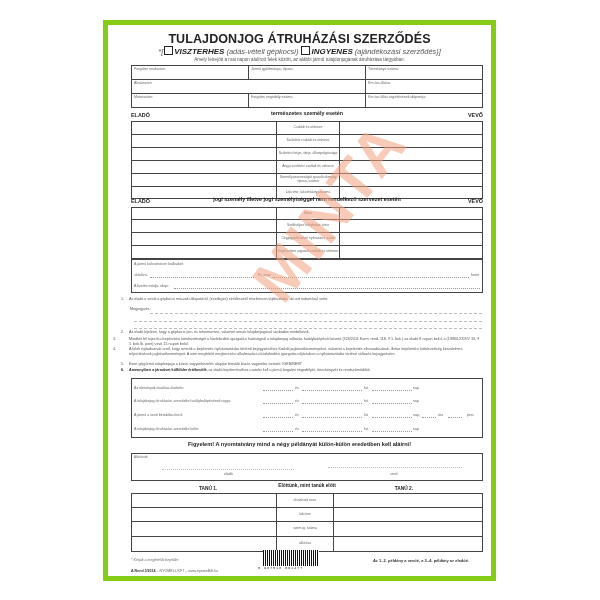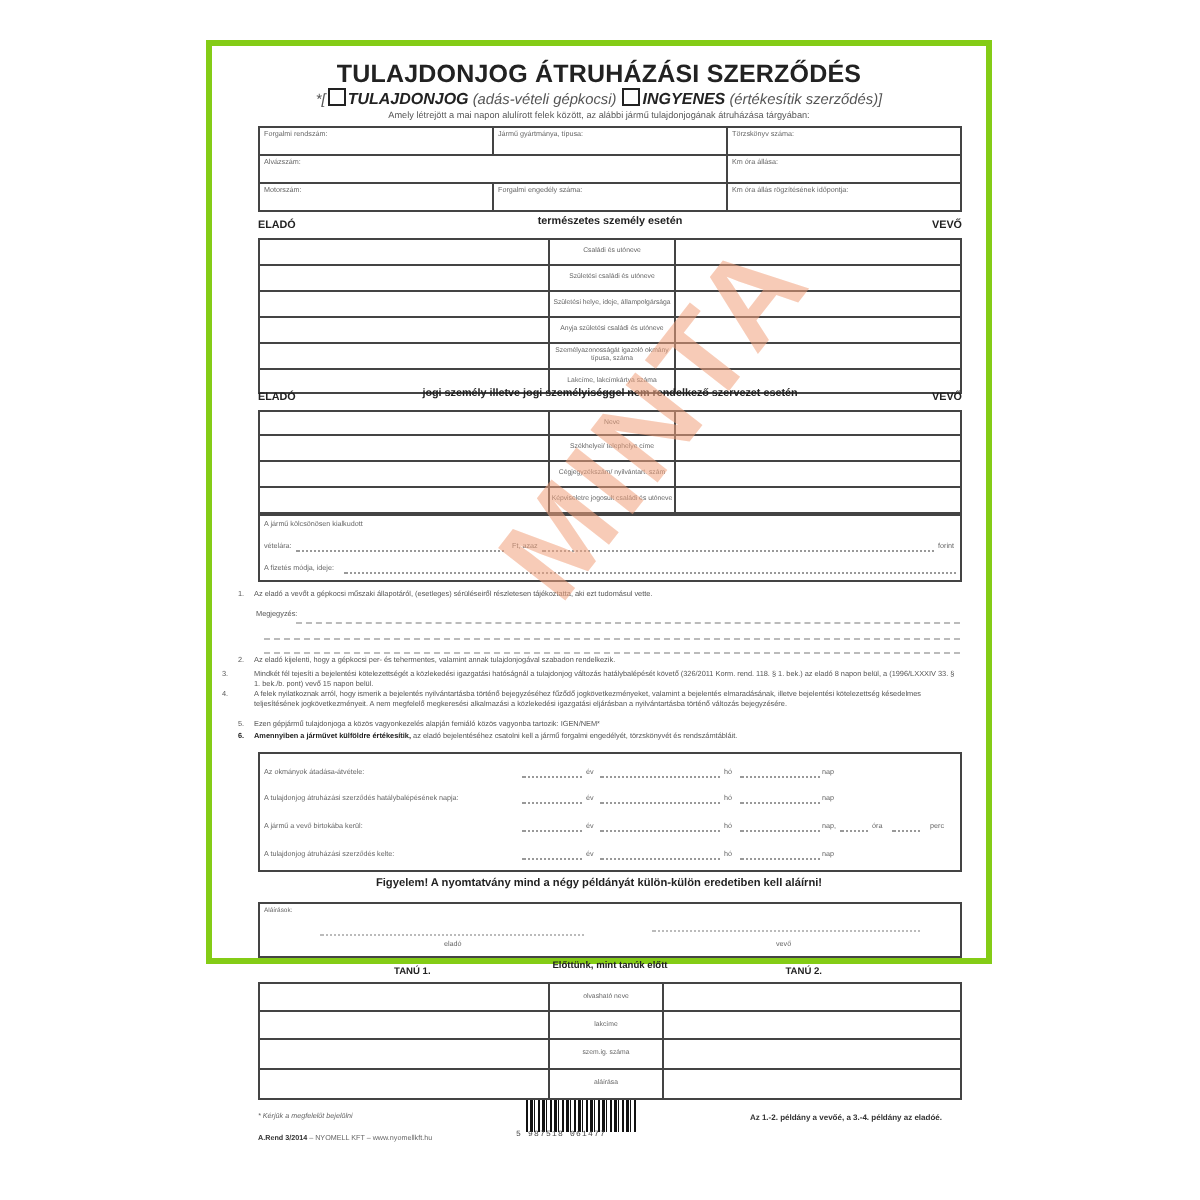--- a/index.html
+++ b/index.html
@@ -1,17 +1,17 @@
 <!DOCTYPE html>
 <html><head>
 <meta charset="utf-8">
 <style>
   html, body { margin:0; padding:0; background:#ffffff; }
   body { width:600px; height:600px; position:relative; overflow:hidden; font-family:"Liberation Sans", sans-serif; color:#222; }
-  .page { position:absolute; left:103px; top:20px; width:393px; height:462px; border:3px solid #84cc16; box-sizing:border-box; background:#fff; }
+  .page { position:absolute; left:103px; top:20px; width:393px; height:561px; border:5px solid #84cc16; box-sizing:border-box; background:#fff; }
   .title { position:absolute; top:7px; left:0; width:100%; text-align:center; font-weight:bold; font-size:12.5px; letter-spacing:0.1px; color:#222; }
   .subtitle { position:absolute; top:21px; left:0; width:100%; text-align:center; font-size:7.4px; font-style:italic; color:#555; white-space:nowrap; }
   .subtitle b { color:#222; font-size:8px; }
   .cb { display:inline-block; width:7px; height:7px; border:1px solid #222; vertical-align:-1px; margin:0 1px; }
   .intro { position:absolute; top:32px; left:0; width:100%; text-align:center; font-size:4.6px; color:#555; }
   .vtable { position:absolute; left:23px; width:352px; border:1px solid #444; box-sizing:border-box; }
   .vtable .row { display:flex; border-bottom:1px solid #444; }
   .vtable .row:last-child { border-bottom:none; }
   .vtable .cell { border-right:1px solid #444; padding:1px 2px; box-sizing:border-box; font-size:3.6px; color:#666; }
   .vtable .cell:last-child { border-right:none; }
@@ -38,24 +38,24 @@
   .barnum { position:absolute; left:258px; top:566px; font-size:4px; color:#444; letter-spacing:0.6px; font-family:"Liberation Mono", monospace; }
 </style>
 </head>
 <body>
 
 <div class="page">
 
   <div class="title">TULAJDONJOG ÁTRUHÁZÁSI SZERZŐDÉS</div>
 
   <div class="subtitle">
-    <span>*[</span><span class="cb"></span><b>TULAJDONJOG</b>
+    <span>*[</span><span class="cb"></span><b>VISZTERHES</b>
     <span>(adás-vételi gépkocsi)</span>
     <span class="cb"></span><b>INGYENES</b>
-    <span>(értékesítik szerződés)]</span>
+    <span>(ajándékozási szerződés)]</span>
   </div>
 
   <div class="intro">Amely létrejött a mai napon alulírott felek között, az alábbi jármű tulajdonjogának átruházása tárgyában:</div>
 
   <div class="vtable" style="top:40px;">
     <div class="row" style="height:13px;">
       <div class="cell" style="width:117px;">Forgalmi rendszám:</div>
       <div class="cell" style="width:117px;">Jármű gyártmánya, típusa:</div>
       <div class="cell" style="flex:1;">Törzskönyv száma:</div>
     </div>

